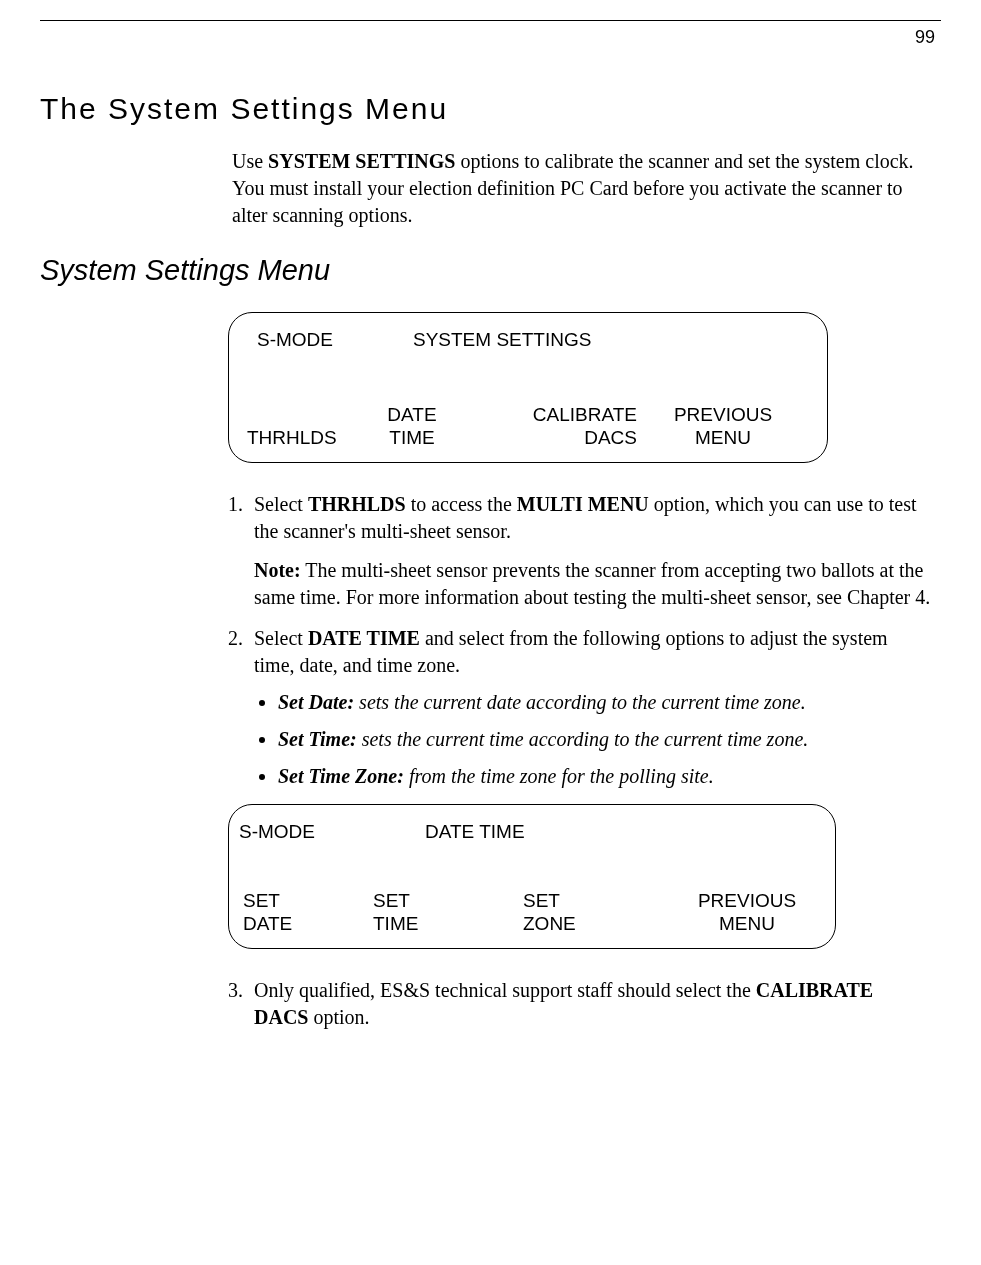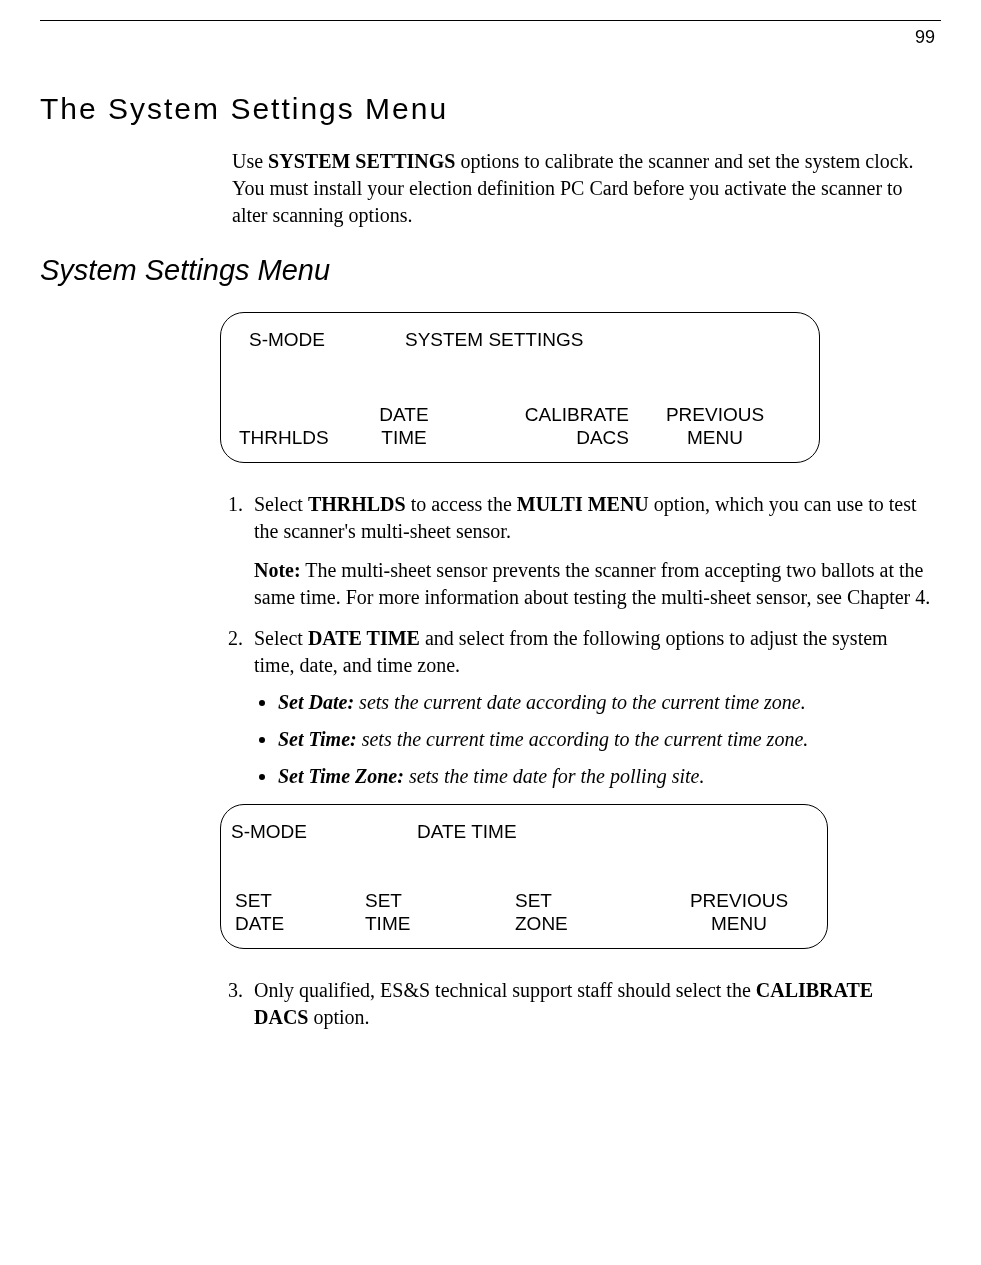--- a/index.html
+++ b/index.html
@@ -67,21 +67,21 @@
     }
     ul.bullets > li {
       margin-bottom: 10px;
     }
     .lcd-panel {
       font-family: Arial, Helvetica, sans-serif;
       font-size: 19px;
       border: 1.5px solid #000;
       border-radius: 24px;
       width: 600px;
-      margin: 8px 0 28px 0;
+      margin: 8px 0 28px 8px;
       padding: 14px 18px 12px 18px;
     }
     .lcd-top {
       display: flex;
       gap: 80px;
       margin-bottom: 50px;
     }
     .lcd-top.tight2 {
       gap: 0;
     }
@@ -159,21 +159,21 @@
         <span>Select </span><span class="bold">THRHLDS</span><span> to access the </span><span class="bold">MULTI MENU</span><span> option, which you can use to test the scanner's multi-sheet sensor.</span>
         <div class="note">
           <span class="bold">Note:</span><span>  The multi-sheet sensor prevents the scanner from accepting two ballots at the same time. For more information about testing the multi-sheet sensor, see Chapter 4.</span>
         </div>
       </li>
       <li>
         <span>Select </span><span class="bold">DATE TIME</span><span> and select from the following options to adjust the system time, date, and time zone.</span>
         <ul class="bullets">
           <li><span class="bold">Set Date:</span><span> sets the current date according to the current time zone.</span></li>
           <li><span class="bold">Set Time:</span><span> sets the current time according to the current time zone.</span></li>
-          <li><span class="bold">Set Time Zone:</span><span> sets the time date for the polling site.</span></li>
+          <li><span class="bold">Set Time Zone:</span><span> from the time zone for the polling site.</span></li>
         </ul>
       </li>
     </ol>
   </div>
 
 
   <div class="indented">
     <div class="lcd-panel lcd2">
       <div class="lcd-top tight2">
         <span class="mode">S-MODE</span>

